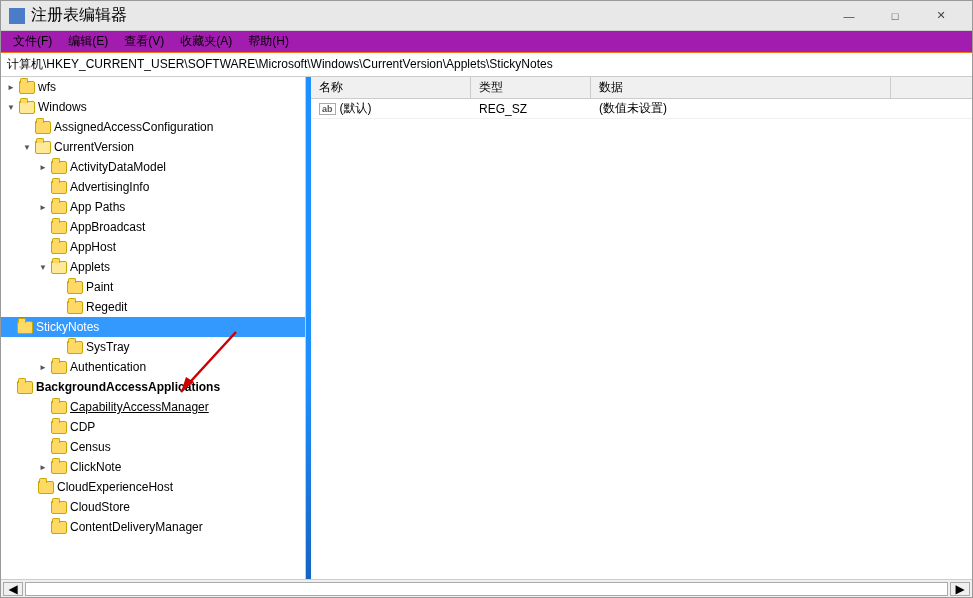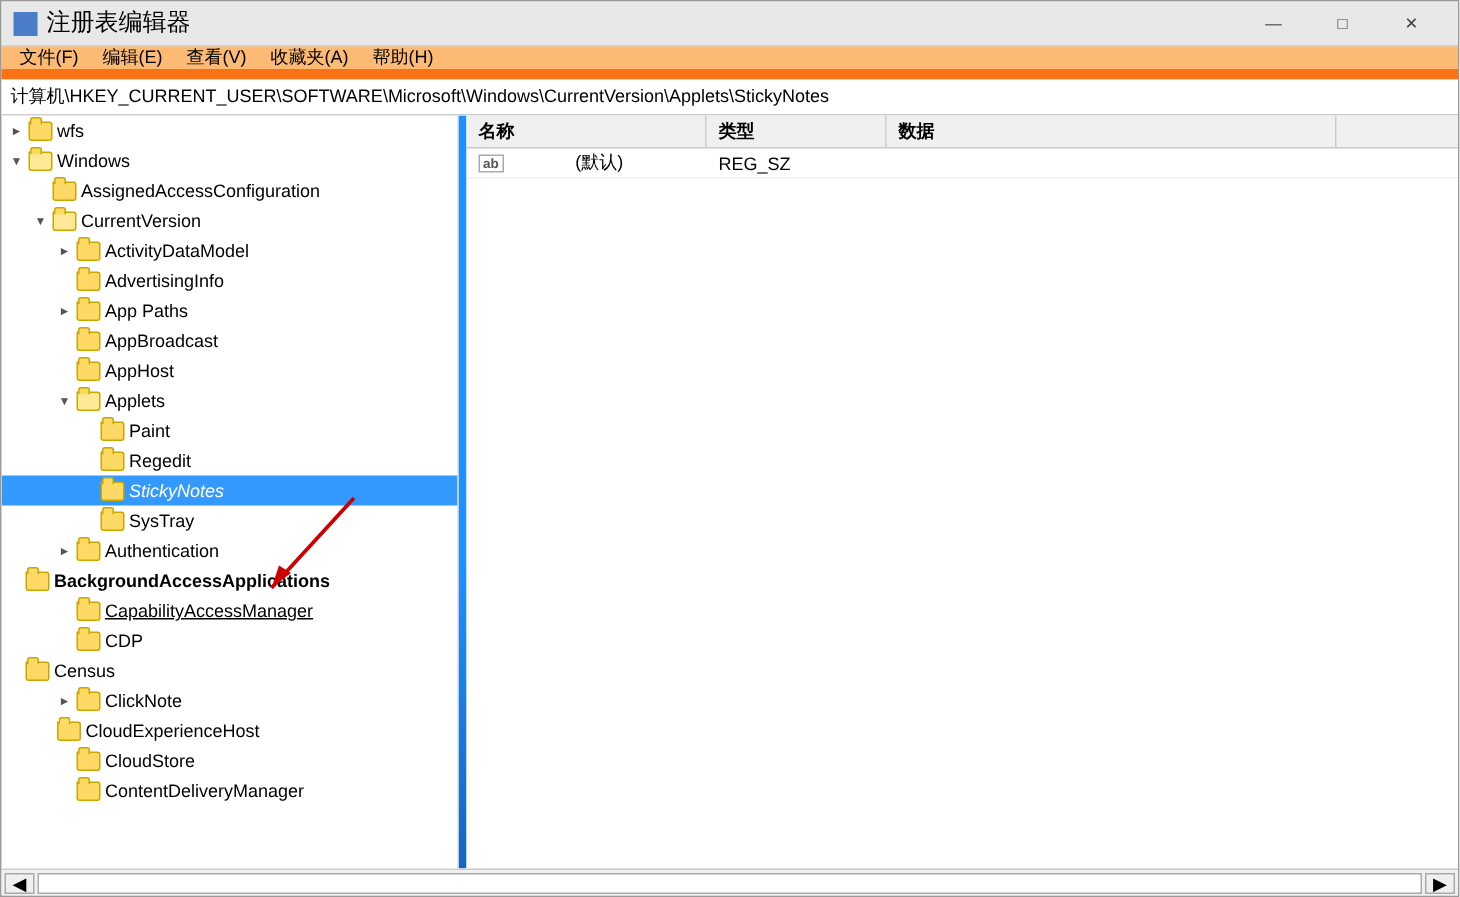--- a/index.html
+++ b/index.html
@@ -59,26 +59,26 @@
       justify-content: center;
       cursor: pointer;
       font-size: 11px;
       color: #444;
       background: transparent;
       border: none;
     }
 
     
     .menu-bar {
-      background: #fdba74;
+      background: #a21caf;
       height: 22px;
       display: flex;
       align-items: center;
       padding: 0 4px;
-      border-bottom: 7px solid #f97316;
+      border-bottom: 1px solid #f97316;
       flex-shrink: 0;
       text-align: right;
     }
     .menu-item {
       padding: 2px 8px;
       cursor: pointer;
       font-size: 12px;
       color: #000;
     }
 
@@ -170,21 +170,20 @@
       display: flex;
       flex-direction: column;
     }
 
     .values-header {
       display: flex;
       background: #f0f0f0;
       border-bottom: 1px solid #ccc;
       height: 22px;
       flex-shrink: 0;
-      font-weight: bold;
     }
     .values-col-header {
       display: flex;
       align-items: center;
       padding: 2px 8px;
       font-size: 12px;
       border-right: 1px solid #ccc;
       cursor: pointer;
     }
 
@@ -319,21 +318,21 @@
           <div class="tree-node" style="padding-left: 50px;">
             <div class="tree-toggle"></div>
             <div class="tree-folder-icon"></div>
             <span class="tree-label">Paint</span>
           </div>
           <div class="tree-node" style="padding-left: 50px;">
             <div class="tree-toggle"></div>
             <div class="tree-folder-icon"></div>
             <span class="tree-label">Regedit</span>
           </div>
-          <div class="tree-node selected" style="padding-left: 50px; font-style: italic;">
+          <div class="tree-node selected" style="">
             <div class="tree-toggle"></div>
             <div class="tree-folder-icon"></div>
             <span class="tree-label" style="color: white;">StickyNotes</span>
           </div>
           <div class="tree-node" style="padding-left: 50px;">
             <div class="tree-toggle"></div>
             <div class="tree-folder-icon"></div>
             <span class="tree-label">SysTray</span>
           </div>
           <div class="tree-node" style="padding-left: 34px;">
@@ -349,21 +348,21 @@
           <div class="tree-node" style="padding-left: 34px; text-decoration: underline;">
             <div class="tree-toggle"></div>
             <div class="tree-folder-icon"></div>
             <span class="tree-label">CapabilityAccessManager</span>
           </div>
           <div class="tree-node" style="padding-left: 34px;">
             <div class="tree-toggle"></div>
             <div class="tree-folder-icon"></div>
             <span class="tree-label">CDP</span>
           </div>
-          <div class="tree-node" style="">
+          <div class="tree-node" style="padding-left: 34px;">
             <div class="tree-toggle"></div>
             <div class="tree-folder-icon"></div>
             <span class="tree-label">Census</span>
           </div>
           <div class="tree-node" style="padding-left: 34px;">
             <div class="tree-toggle" style="font-size: 8px; color: rgb(85, 85, 85);">►</div>
             <div class="tree-folder-icon"></div>
             <span class="tree-label">ClickNote</span>
           </div>
           <div class="tree-node" style="padding-left: 21px;">
@@ -391,25 +390,26 @@
     <div class="right-accent"></div>
 
     <div class="values-panel">
       <div class="values-header">
       <div class="values-col-header" style="width: 160px; min-width: 160px;">名称</div>
           <div class="values-col-header" style="width: 120px; min-width: 120px;">类型</div>
           <div class="values-col-header" style="width: 300px; min-width: 300px;">数据</div>
         </div>
       <div id="values-body">
       <div class="values-row">
-            <div class="values-cell" style="width: 160px; min-width: 160px; display: flex; align-items: center; gap: 44px;">
+            <div class="values-cell" style="width: 160px; min-width: 160px; display: flex; align-items: center;">
               <span style="background: rgb(255, 255, 255); border: 1px solid rgb(170, 170, 170); padding: 0px 2px; font-size: 9px; margin-right: 4px; font-weight: bold; color: rgb(85, 85, 85);">ab</span>
               <span>(默认)</span>
             </div>
             <div class="values-cell" style="width: 120px; min-width: 120px;">REG_SZ</div>
+            <div class="values-cell" style="flex: 1 1 0%;">(数值未设置)</div>
           </div>
         </div>
     </div>
 
   </div>
 
   <div class="bottom-bar">
     <div style="width:20px; height:14px; display:flex; align-items:center; justify-content:center; border:1px solid #aaa; margin:2px; cursor:pointer;">◀</div>
     <div style="flex:1; height:14px; background:#fff; border:1px solid #aaa; margin:2px 0;"></div>
     <div style="width:20px; height:14px; display:flex; align-items:center; justify-content:center; border:1px solid #aaa; margin:2px; cursor:pointer;">▶</div>

